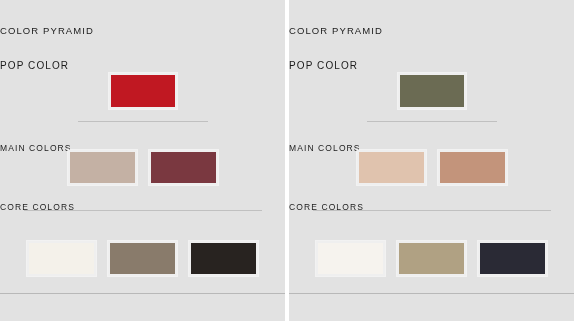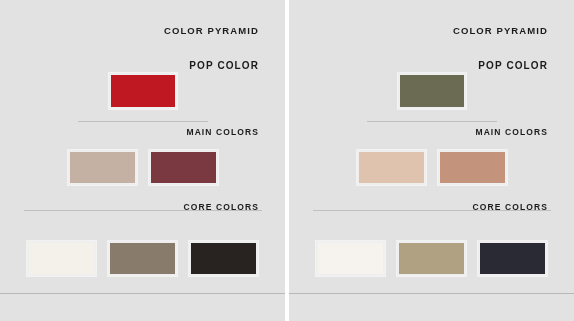--- a/index.html
+++ b/index.html
@@ -38,30 +38,30 @@
     top: 0;
     width: 285px;
     height: 321px;
   }
 
   
   .title {
     position: absolute;
     left: 0;
     width: 259px;
-    text-align: right;
+    text-align: left;
     color: #1b1b1b;
-    font-weight: bold;
+    font-weight: normal;
     letter-spacing: 1.1px;
     font-size: 9.5px;
   }
   .title.main-title { top: 25px; font-size: 9.5px; }
   .title.sub-title  { top: 60px; font-size: 10px; }
   .title.sec-title  { font-size: 8.5px; }
-  .title.main-colors-title { top: 127px; }
+  .title.main-colors-title { top: 143px; }
   .title.core-colors-title { top: 202px; }
 
   
   .rule {
     position: absolute;
     height: 1px;
     background: #c0c0c0;
   }
   .rule.main-rule {
     left: 78px;

